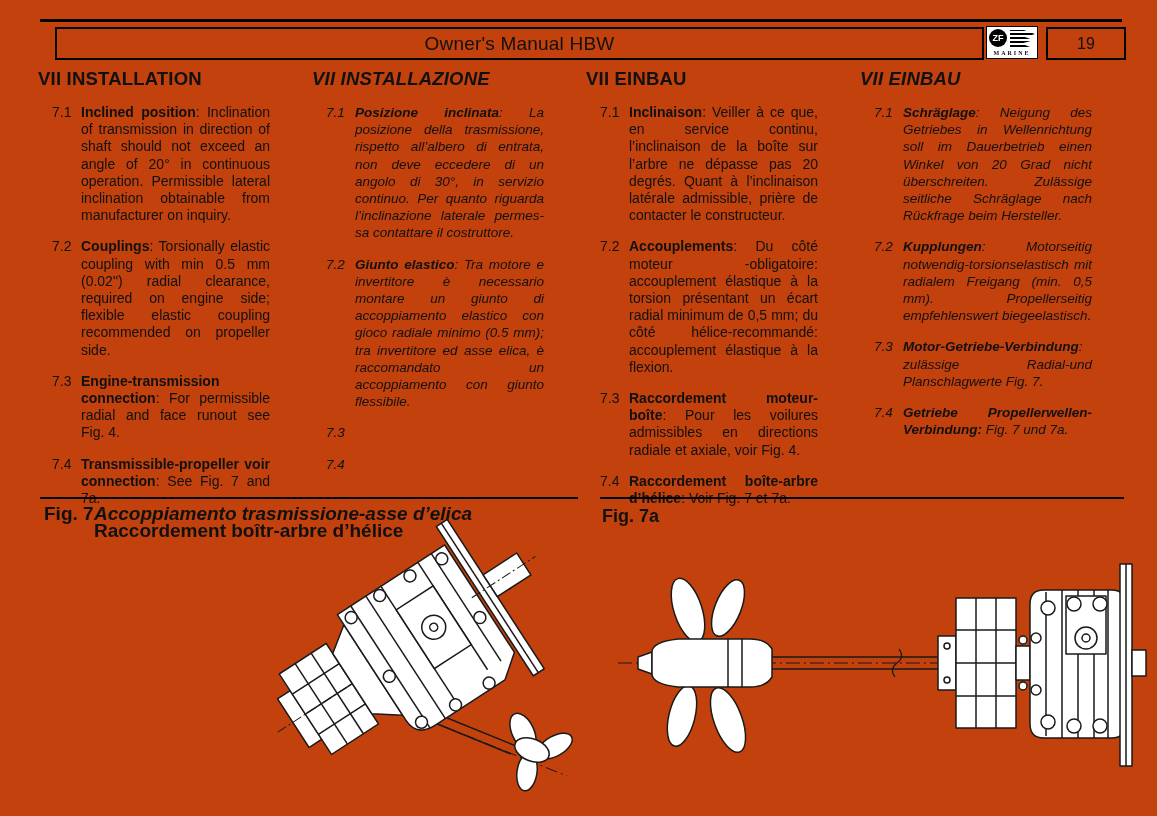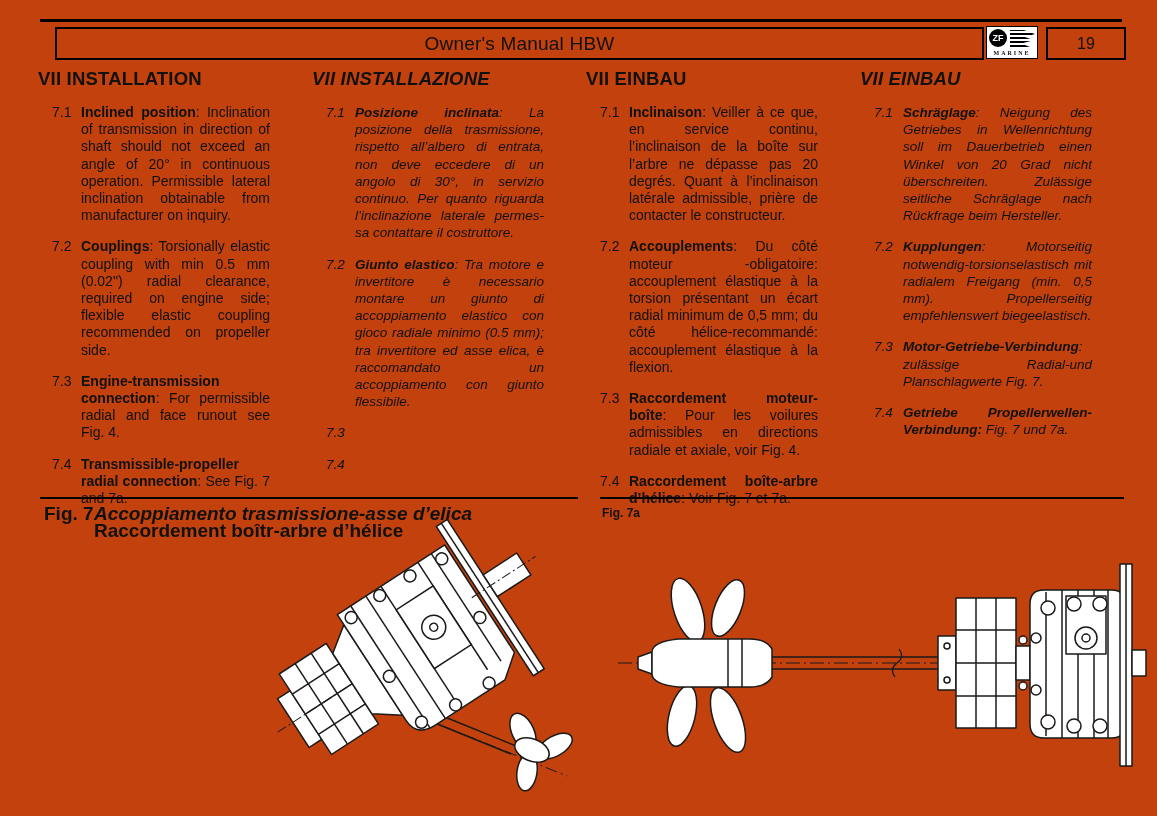--- a/index.html
+++ b/index.html
@@ -47,21 +47,21 @@
   .col.italic { font-style:italic; }
   .col.italic .item { font-size:13.5px; }
   .col .lbl { font-weight:bold; }
   
   .rule-left  { position:absolute; left:40px;  top:497px; width:538px; height:2px; background:#000; }
   .rule-right { position:absolute; left:600px; top:497px; width:524px; height:2px; background:#000; }
   .fig7-caption { position:absolute; left:44px; top:506px; display:flex; font-size:19px; font-weight:bold; line-height:16.5px; }
   .fig7-caption .fig-label { width:50px; flex:none; }
   .fig7-caption .cap-lines { display:flex; flex-direction:column; }
   .cap-it { font-style:italic; }
-  .fig7a-caption { position:absolute; left:602px; top:506px; font-size:12px; font-weight:bold; }
+  .fig7a-caption { position:absolute; left:602px; top:506px; font-size:18px; font-weight:bold; }
   
   .fig7-art  { position:absolute; left:265px; top:518px; width:330px; height:278px; }
   .fig7a-art { position:absolute; left:600px; top:538px; width:548px; height:248px; }
   svg { display:block; width:100%; height:100%; }
 </style>
 </head>
 <body>
 
 <div class="page">
 
@@ -96,21 +96,21 @@
       <p class="item">
           <span class="num">7.2</span>
           <span class="body"><b class="lbl">Couplings</b><span>: Torsionally elastic coupling with min 0.5 mm (0.02") radial clearance, required on engine side; flexible elastic coupling recommended on propeller side.</span></span>
         </p>
       <p class="item">
           <span class="num">7.3</span>
           <span class="body"><b class="lbl">Engine-transmission connection</b><span>: For permissible radial and face runout see Fig. 4.</span></span>
         </p>
       <p class="item">
           <span class="num">7.4</span>
-          <span class="body"><b class="lbl">Transmissible-propeller radial connection</b><span>: See Fig. 7 and 7a.</span></span>
+          <span class="body"><b class="lbl">Transmissible-propeller voir connection</b><span>: See Fig. 7 and 7a.</span></span>
         </p>
     </section>
 
     <section class="col italic">
       <h2>VII INSTALLAZIONE</h2>
       <p class="item">
           <span class="num">7.1</span>
           <span class="body"><b class="lbl">Posizione inclinata</b><span>: La posizione della trasmissione, rispetto all’albero di entrata, non deve eccedere di un angolo di 30°, in servizio continuo. Per quanto riguarda l’inclinazione laterale permes-sa contattare il costruttore.</span></span>
         </p>
       <p class="item">

